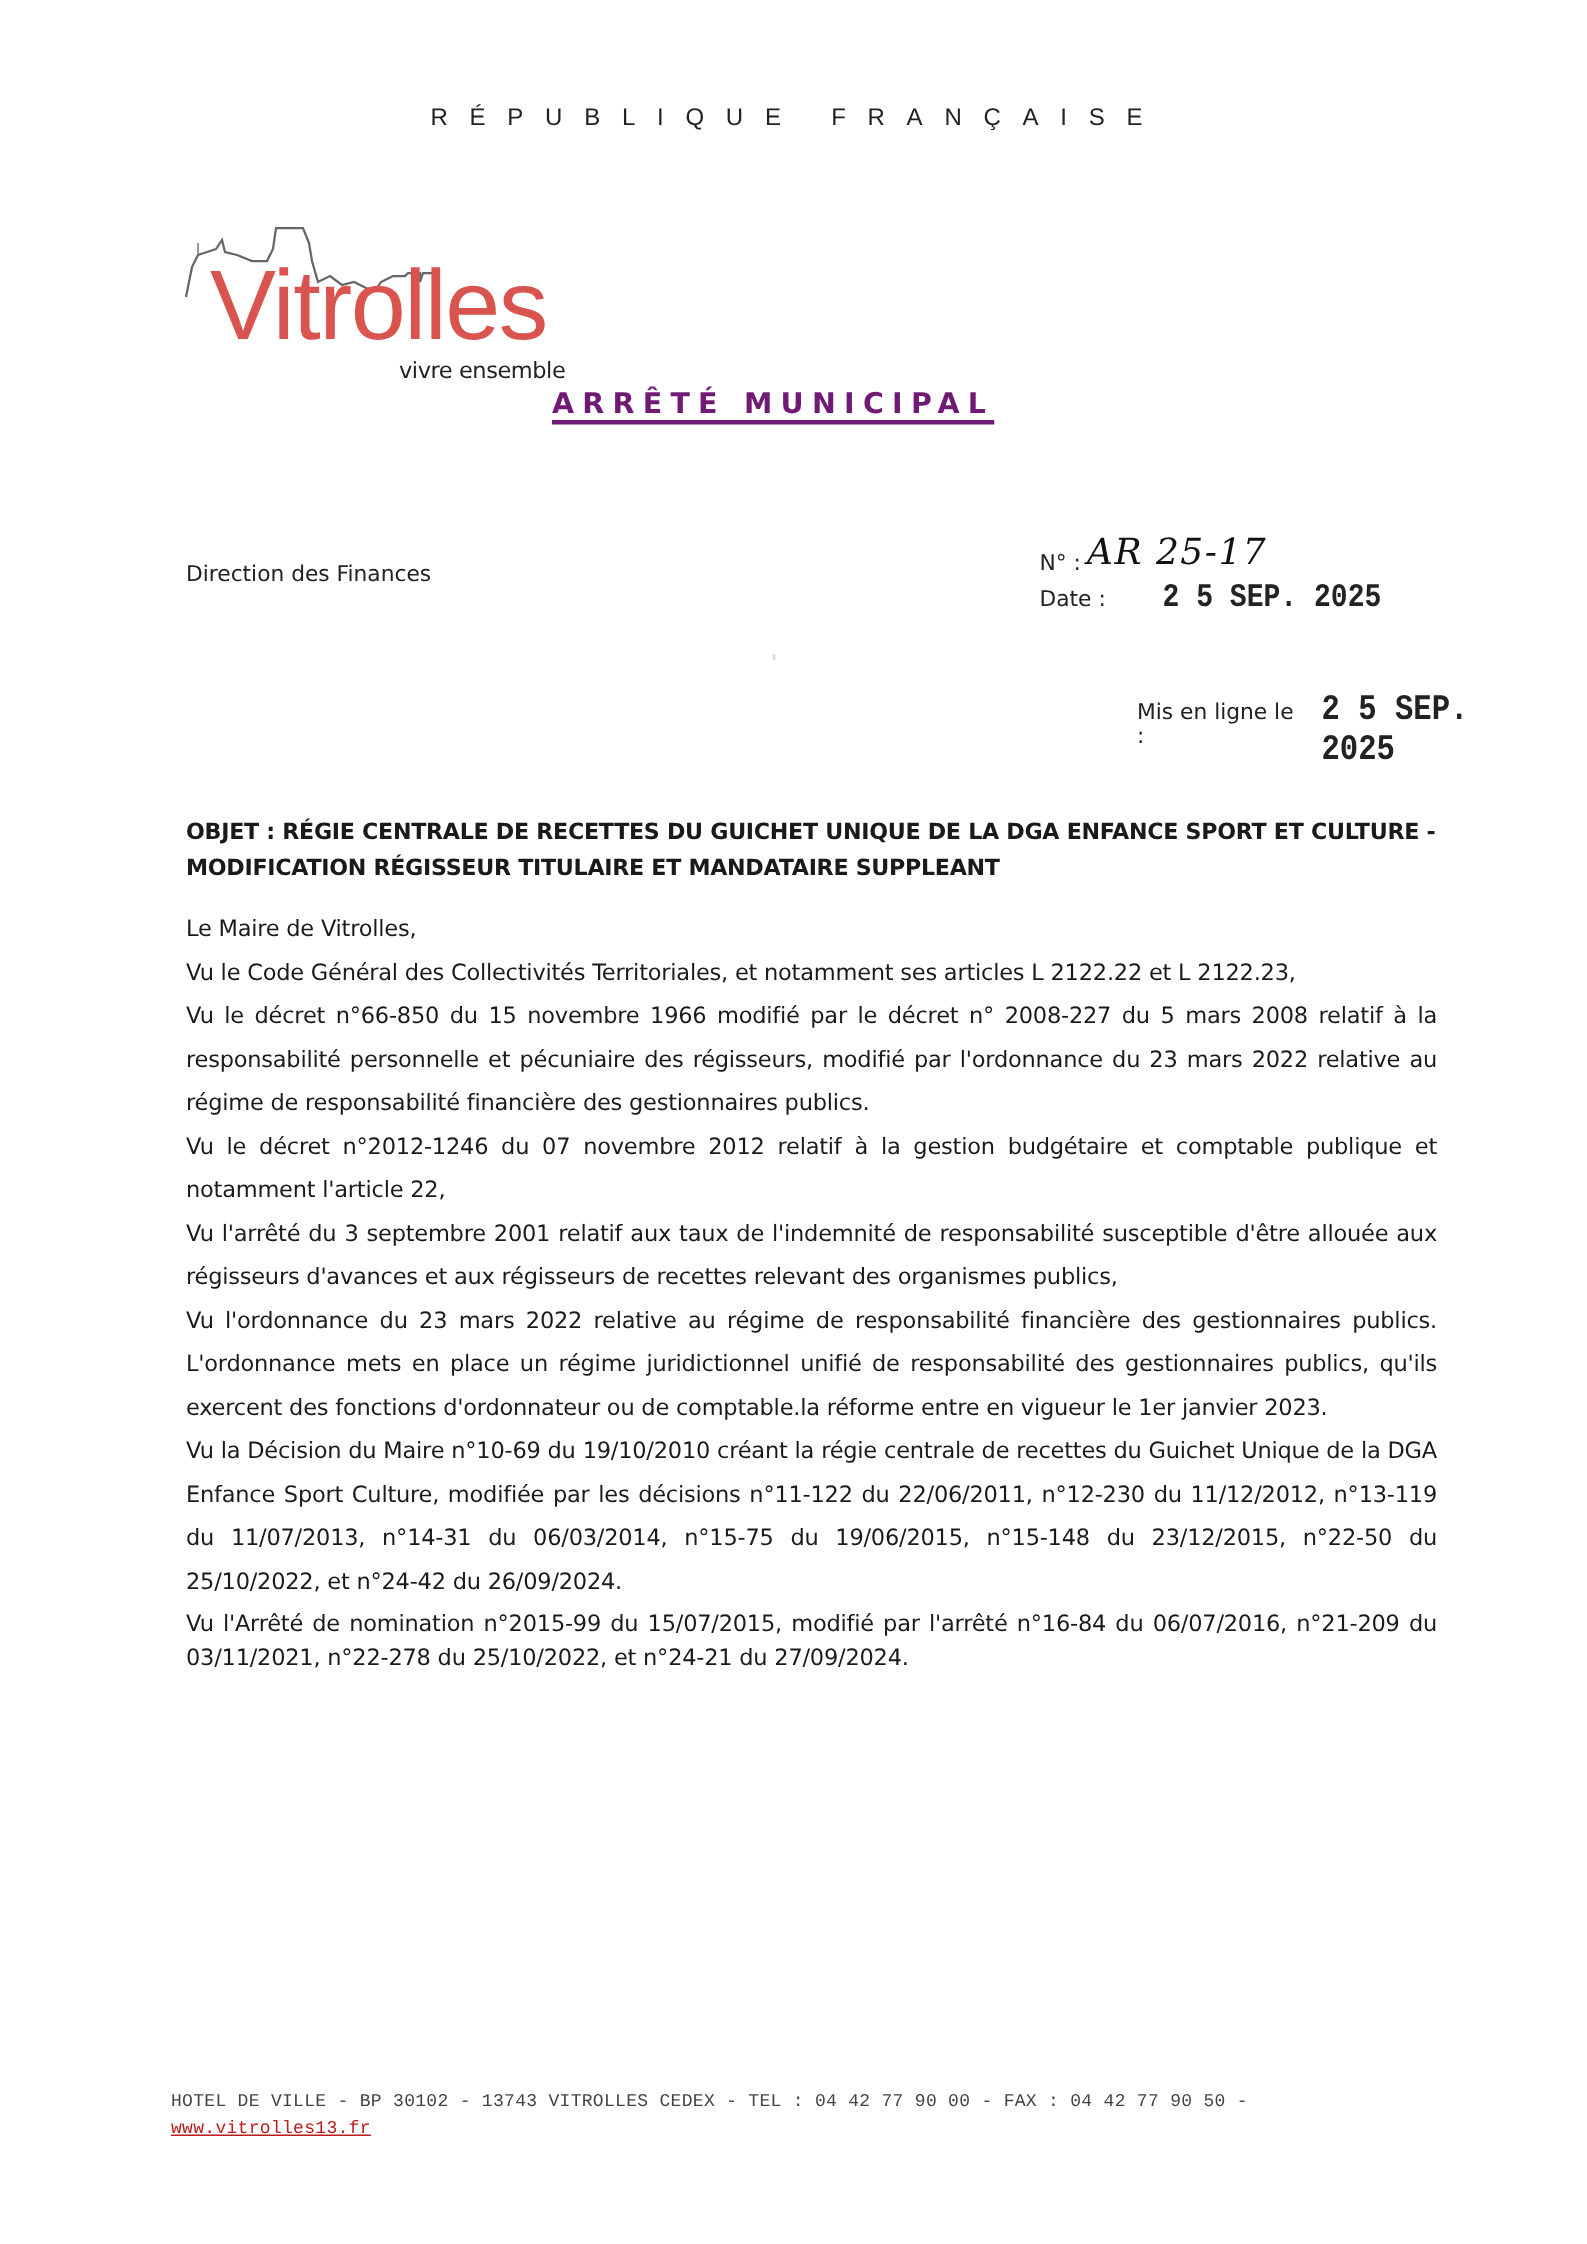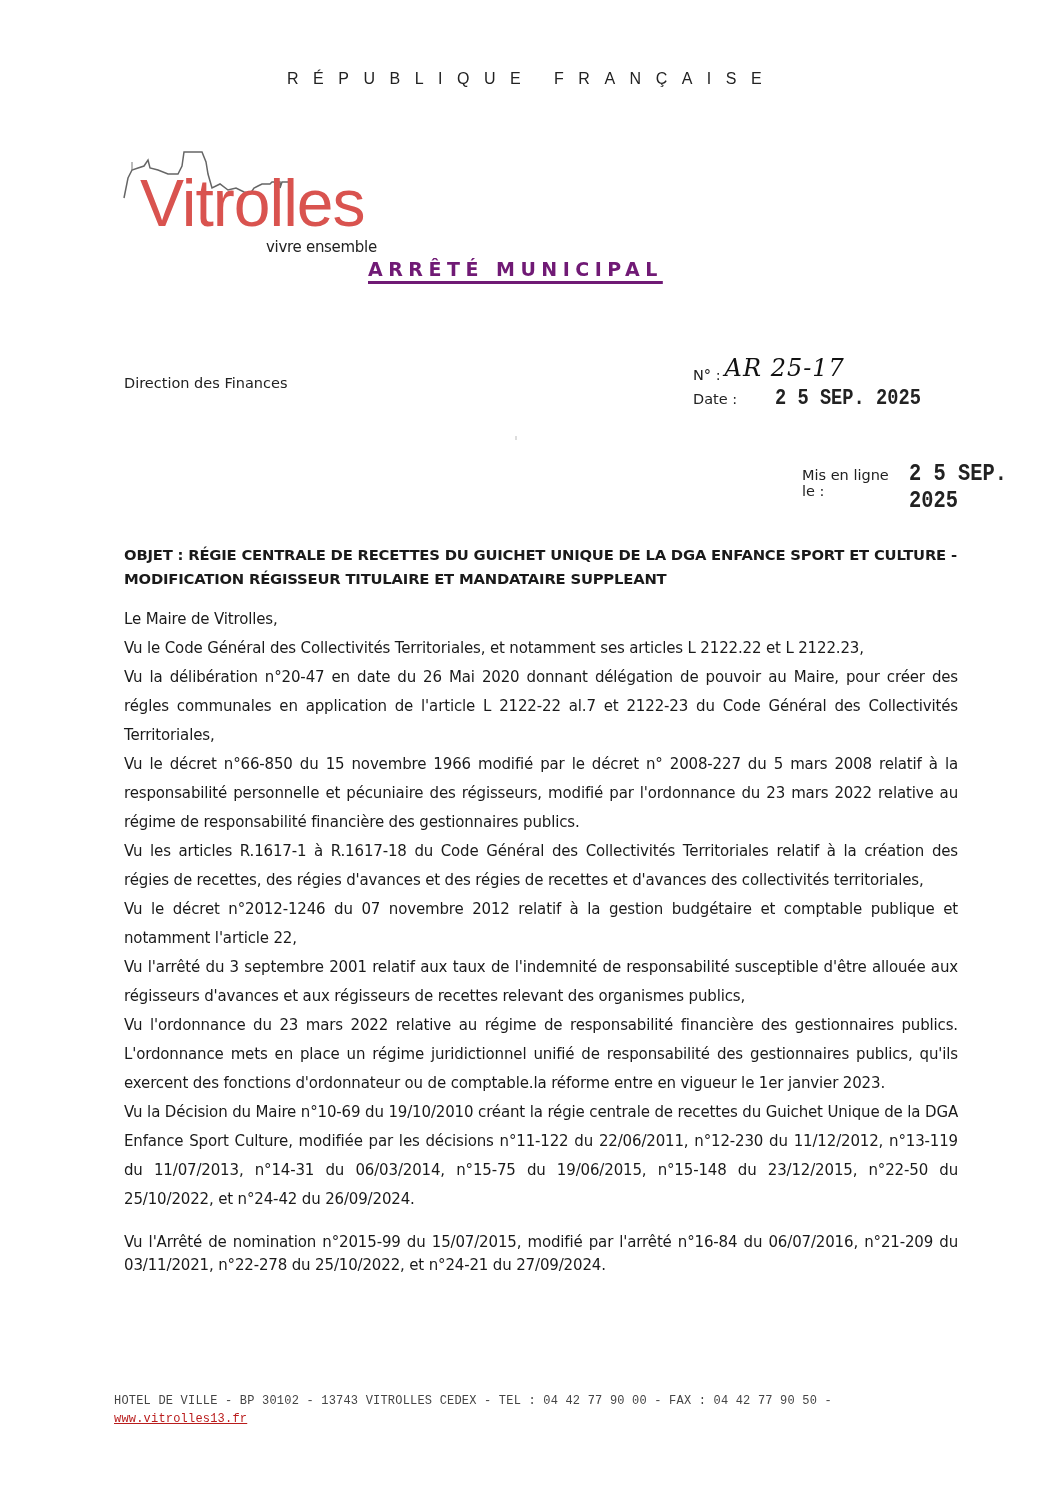--- a/index.html
+++ b/index.html
@@ -10,26 +10,26 @@
     .logo-word { position: absolute; top: 22px; left: 20px; font-family: "Liberation Sans", sans-serif; font-size: 66px; color: #d9534f; letter-spacing: -1px; line-height: 1; font-weight: normal; }
     .logo-tag { position: absolute; top: 90px; left: 146px; font-family: "DejaVu Sans", sans-serif; font-size: 15px; color: #222; letter-spacing: -0.3px; }
     .title { position: absolute; top: 258px; left: 368px; font-family: "DejaVu Sans", sans-serif; font-weight: bold; font-size: 19px; letter-spacing: 5.5px; color: #701a75; text-decoration: underline; text-decoration-thickness: 3px; text-underline-offset: 5px; white-space: nowrap; }
     .direction { position: absolute; top: 375px; left: 124px; font-size: 14.5px; color: #222; }
     .ref-block { position: absolute; top: 358px; left: 693px; }
     .ref-line { display: flex; align-items: baseline; height: 28px; }
     .ref-label { font-size: 14.5px; color: #222; }
     .ref-hand { font-family: "DejaVu Serif", serif; font-style: italic; font-size: 24px; color: #111; margin-left: 4px; letter-spacing: 1px; position: relative; top: -4px; }
     .stamp { font-family: "Liberation Mono", monospace; font-weight: bold; font-size: 22px; color: #222; transform: scaleX(0.85); transform-origin: left; display: inline-block; letter-spacing: 0px; }
     .date-stamp { margin-left: 38px; }
-    .online { position: absolute; top: 460px; left: 758px; display: flex; align-items: baseline; margin-left: 44px; }
+    .online { position: absolute; top: 460px; left: 758px; display: flex; align-items: baseline; }
     .online .stamp { margin-left: 16px; font-size: 24px; }
     .objet { position: absolute; top: 543px; left: 124px; width: 840px; font-family: "DejaVu Sans", sans-serif; font-weight: bold; font-size: 14.8px; line-height: 24px; color: #1a1a1a; letter-spacing: -0.2px; }
     .body-text { position: absolute; top: 605px; left: 124px; width: 834px; font-size: 15px; line-height: 29px; color: #1a1a1a; letter-spacing: -0.15px; }
     .para { margin: 0; text-align: justify; }
-    .para.last { line-height: 23px; margin-top: 17px; }
+    .para.last { line-height: 23px; margin-top: 2px; }
     .footer { position: absolute; top: 1392px; left: 114px; font-family: "Liberation Mono", monospace; font-size: 12px; color: #444; letter-spacing: 0.2px; white-space: nowrap; line-height: 18px; }
     .footer a { color: #b91c1c; text-decoration: underline; }
     .smudge { position: absolute; top: 436px; left: 515px; width: 2px; height: 4px; background: #ddd; }
   </style>
 </head>
 <body>
 
 <div class="republique">RÉPUBLIQUE FRANÇAISE</div>
 
 <div class="logo">
@@ -61,23 +61,21 @@
 <div class="online">
   <span class="ref-label">Mis en ligne le :</span>
   <span class="stamp">2 5 SEP. 2025</span>
 </div>
 
 <div class="objet">OBJET : RÉGIE CENTRALE DE RECETTES DU GUICHET UNIQUE DE LA DGA ENFANCE SPORT ET CULTURE - MODIFICATION RÉGISSEUR TITULAIRE ET MANDATAIRE SUPPLEANT</div>
 
 <div class="body-text">
   <p class="para">Le Maire de Vitrolles,</p>
   <p class="para">Vu le Code Général des Collectivités Territoriales, et notamment ses articles L 2122.22 et L 2122.23,</p>
-  <p class="para">Vu la délibération n°20-47 en date du 26 Mai 2020 donnant délégation de pouvoir au Maire, pour créer des régles communales en application de l'article L 2122-22 al.7 et 2122-23 du Code Général des Collectivités Territoriales,</p>
   <p class="para">Vu le décret n°66-850 du 15 novembre 1966 modifié par le décret n° 2008-227 du 5 mars 2008 relatif à la responsabilité personnelle et pécuniaire des régisseurs, modifié par l'ordonnance du 23 mars 2022 relative au régime de responsabilité financière des gestionnaires publics.</p>
-  <p class="para">Vu les articles R.1617-1 à R.1617-18 du Code Général des Collectivités Territoriales relatif à la création des régies de recettes, des régies d'avances et des régies de recettes et d'avances des collectivités territoriales,</p>
   <p class="para">Vu le décret n°2012-1246 du 07 novembre 2012 relatif à la gestion budgétaire et comptable publique et notamment l'article 22,</p>
   <p class="para">Vu l'arrêté du 3 septembre 2001 relatif aux taux de l'indemnité de responsabilité susceptible d'être allouée aux régisseurs d'avances et aux régisseurs de recettes relevant des organismes publics,</p>
   <p class="para">Vu l'ordonnance du 23 mars 2022 relative au régime de responsabilité financière des gestionnaires publics. L'ordonnance mets en place un régime juridictionnel unifié de responsabilité des gestionnaires publics, qu'ils exercent des fonctions d'ordonnateur ou de comptable.la réforme entre en vigueur le 1er janvier 2023.</p>
   <p class="para">Vu la Décision du Maire n°10-69 du 19/10/2010 créant la régie centrale de recettes du Guichet Unique de la DGA Enfance Sport Culture, modifiée par les décisions n°11-122 du 22/06/2011, n°12-230 du 11/12/2012, n°13-119 du 11/07/2013, n°14-31 du 06/03/2014, n°15-75 du 19/06/2015, n°15-148 du 23/12/2015, n°22-50 du 25/10/2022, et n°24-42 du 26/09/2024.</p>
   <p class="para last">Vu l'Arrêté de nomination n°2015-99 du 15/07/2015, modifié par l'arrêté n°16-84 du 06/07/2016, n°21-209 du 03/11/2021, n°22-278 du 25/10/2022, et n°24-21 du 27/09/2024.</p>
 </div>
 
 <div class="footer">
   <div>HOTEL DE VILLE - BP 30102 - 13743 VITROLLES CEDEX - TEL : 04 42 77 90 00 - FAX : 04 42 77 90 50 -</div>
   <a>www.vitrolles13.fr</a>

